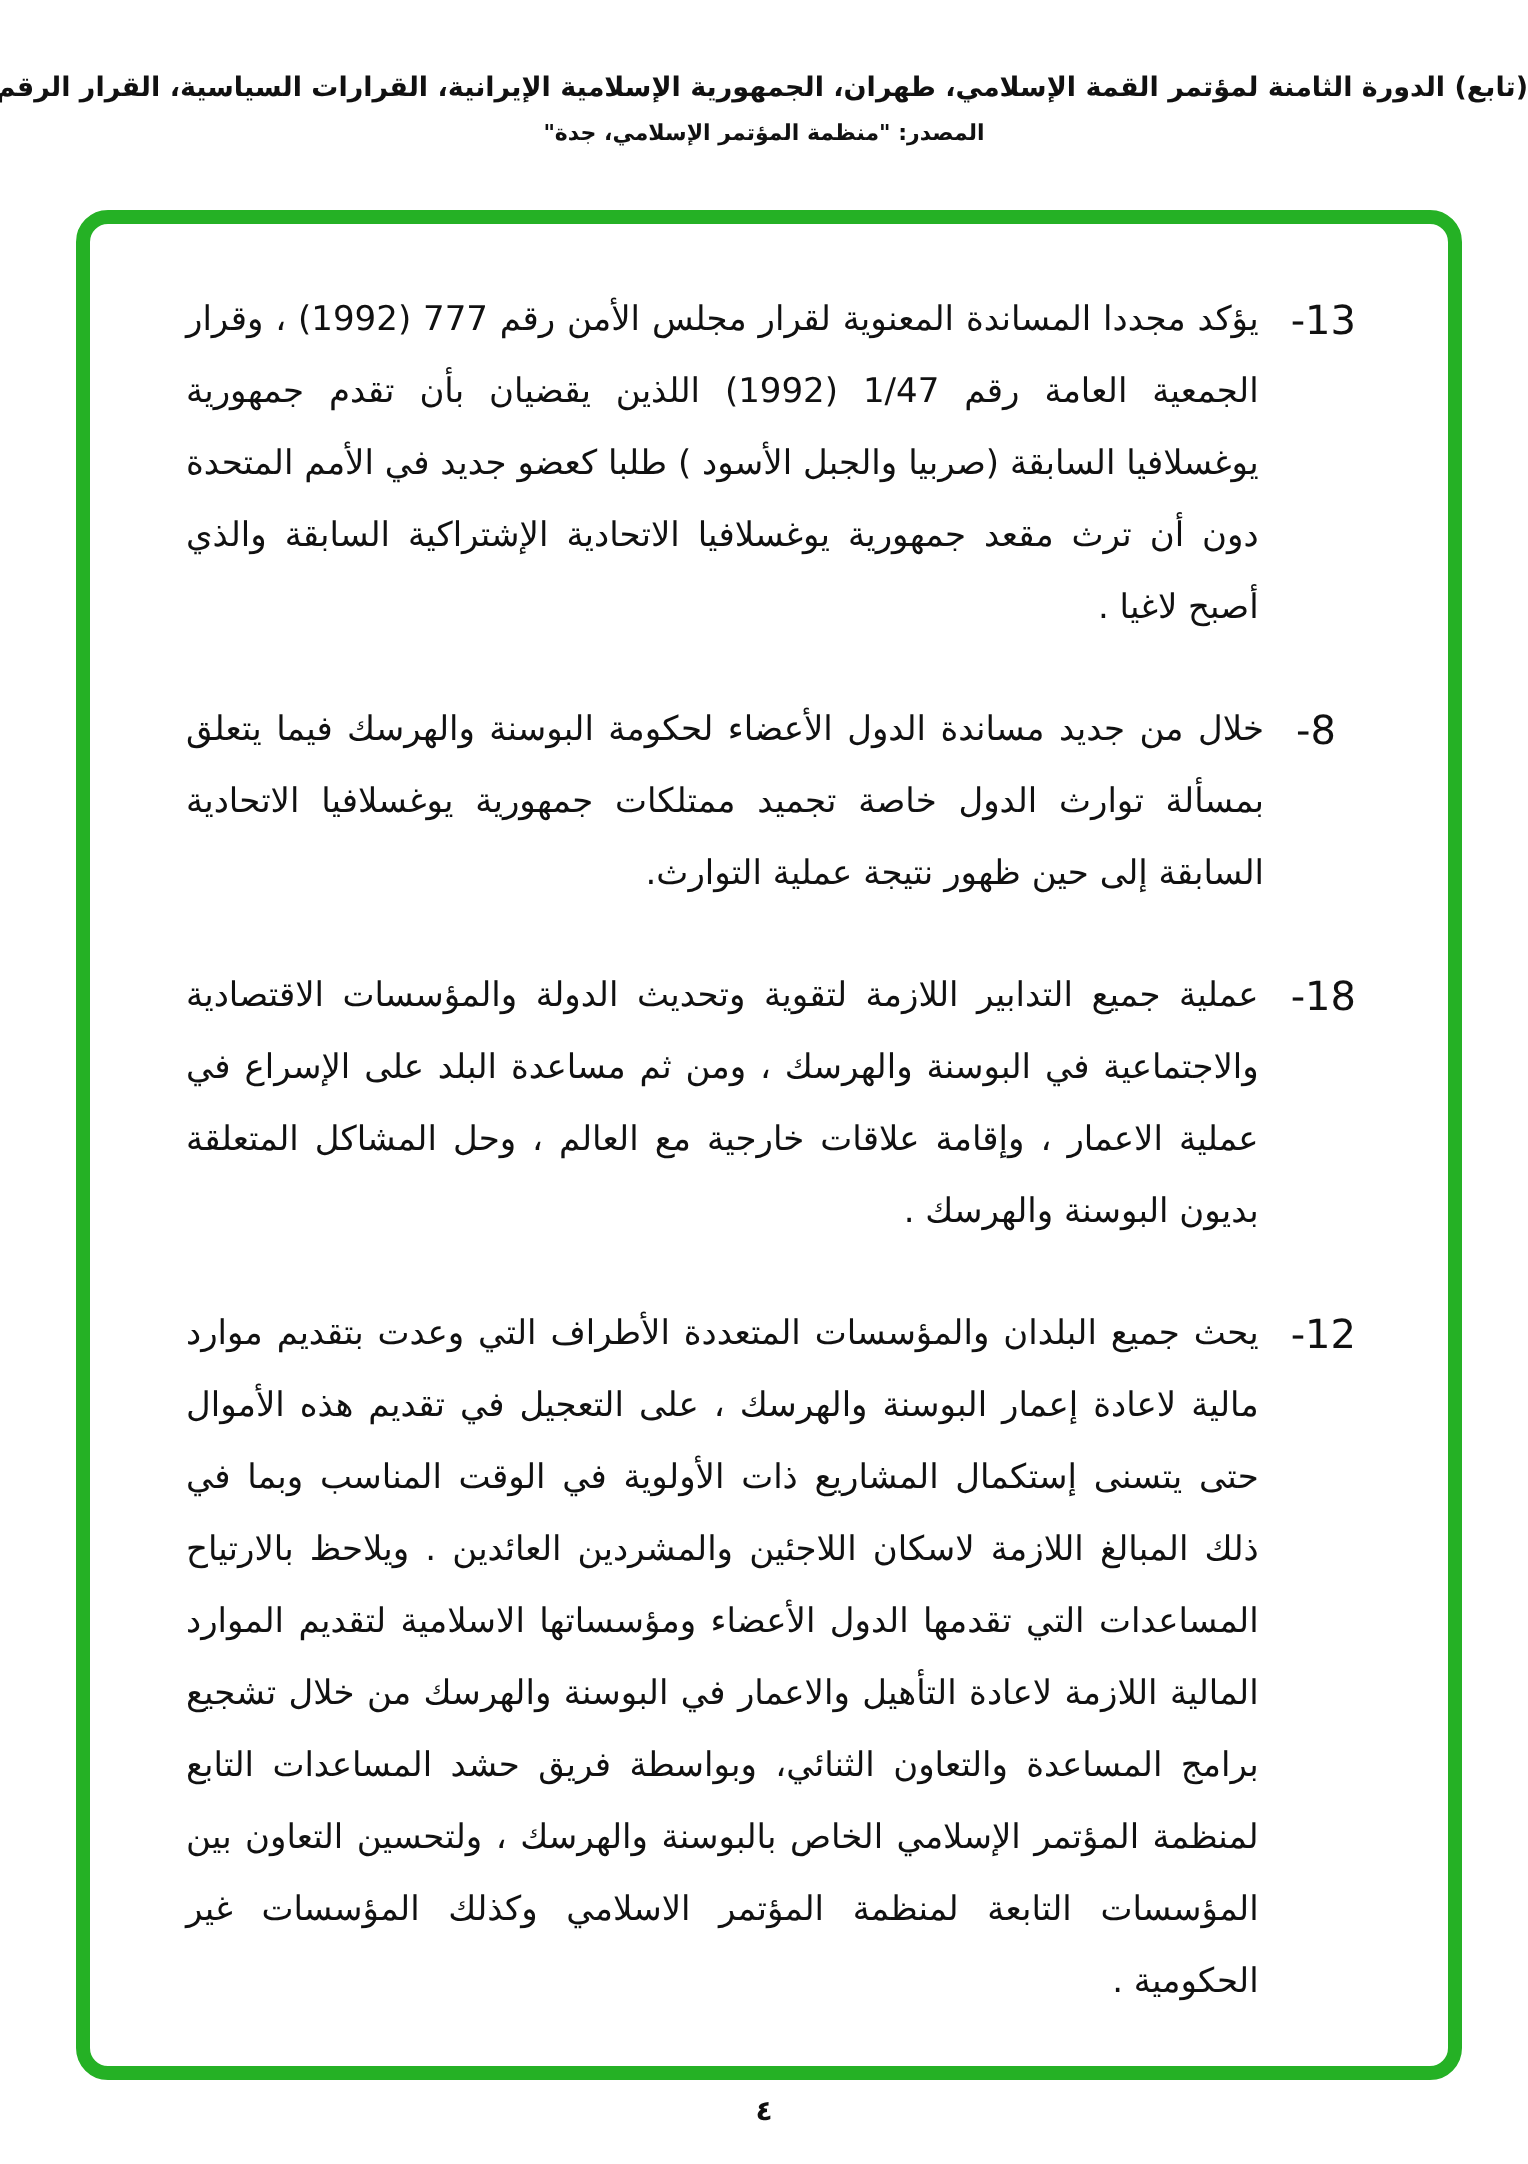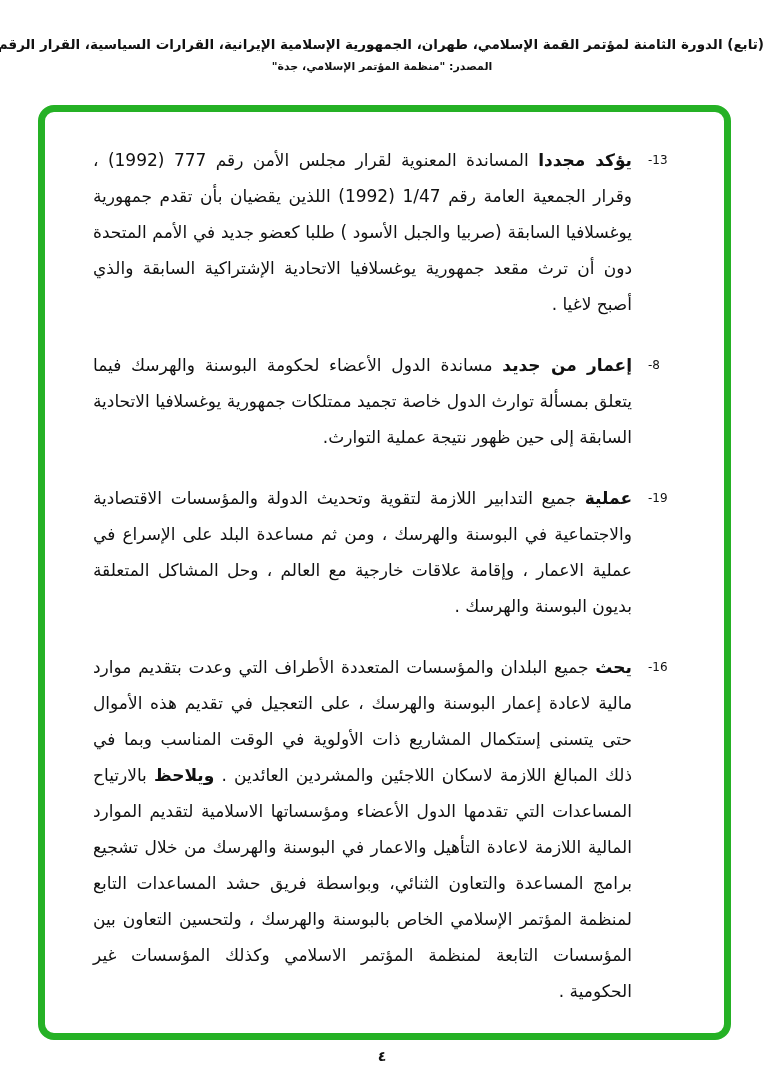--- a/index.html
+++ b/index.html
@@ -45,32 +45,32 @@
   .res-item {
     display: flex;
     column-gap: 16px;
     margin-bottom: 25px;
     align-items: flex-start;
   }
   .item-number {
     flex: 0 0 auto;
     min-width: 30px;
     direction: ltr;
-    font-size: 12px;
+    font-size: 20px;
     line-height: 36px;
     text-align: left;
   }
   .item-text {
     flex: 1 1 auto;
     font-size: 17px;
     line-height: 36px;
     text-align: justify;
   }
   .item-text b {
-    font-weight: bold;
+    font-weight: normal;
     letter-spacing: 0.3px;
   }
   .page-number {
     position: absolute;
     top: 1048px; left: 0; right: 0;
     text-align: center;
     font-size: 14px;
     font-weight: bold;
   }
 </style>
@@ -86,30 +86,30 @@
 
   <div class="frame" style="border-color: rgb(37, 177, 37);">
     <div class="content">
   <div class="res-item">
     <div class="item-number">-13</div>
     <div class="item-text"><b>يؤكد مجددا</b><span> المساندة المعنوية لقرار مجلس الأمن رقم 777 (1992) ، وقرار الجمعية العامة رقم 1/47 (1992) اللذين يقضيان بأن تقدم جمهورية يوغسلافيا السابقة (صربيا والجبل الأسود ) طلبا  كعضو جديد في الأمم المتحدة دون أن ترث مقعد جمهورية يوغسلافيا الاتحادية الإشتراكية السابقة والذي أصبح لاغيا .</span></div>
   </div>
 
   <div class="res-item">
     <div class="item-number">-8</div>
-    <div class="item-text"><b>إعمار من جديد</b><span> مساندة الدول الأعضاء لحكومة البوسنة والهرسك فيما يتعلق بمسألة توارث الدول خاصة تجميد ممتلكات جمهورية يوغسلافيا الاتحادية السابقة إلى حين ظهور نتيجة عملية التوارث.</span></div>
+    <div class="item-text"><b>خلال من جديد</b><span> مساندة الدول الأعضاء لحكومة البوسنة والهرسك فيما يتعلق بمسألة توارث الدول خاصة تجميد ممتلكات جمهورية يوغسلافيا الاتحادية السابقة إلى حين ظهور نتيجة عملية التوارث.</span></div>
   </div>
 
   <div class="res-item">
-    <div class="item-number">-19</div>
+    <div class="item-number">-18</div>
     <div class="item-text"><b>عملية</b><span> جميع التدابير اللازمة لتقوية وتحديث الدولة والمؤسسات الاقتصادية والاجتماعية في البوسنة والهرسك ، ومن ثم مساعدة البلد على الإسراع في عملية الاعمار ، وإقامة علاقات خارجية مع العالم ، وحل المشاكل المتعلقة بديون البوسنة والهرسك .</span></div>
   </div>
 
   <div class="res-item">
-    <div class="item-number">-16</div>
+    <div class="item-number">-12</div>
     <div class="item-text"><b>يحث</b><span> جميع البلدان والمؤسسات المتعددة الأطراف التي وعدت بتقديم موارد مالية لاعادة إعمار البوسنة والهرسك ، على التعجيل في تقديم هذه الأموال حتى يتسنى إستكمال المشاريع ذات الأولوية في الوقت المناسب وبما في ذلك المبالغ اللازمة لاسكان اللاجئين والمشردين العائدين . </span><b>ويلاحظ</b><span> بالارتياح المساعدات التي تقدمها الدول الأعضاء ومؤسساتها الاسلامية لتقديم الموارد المالية اللازمة لاعادة التأهيل والاعمار في البوسنة والهرسك من خلال تشجيع برامج المساعدة والتعاون الثنائي، وبواسطة فريق حشد المساعدات التابع لمنظمة المؤتمر الإسلامي الخاص بالبوسنة والهرسك ، ولتحسين التعاون بين المؤسسات التابعة لمنظمة المؤتمر الاسلامي وكذلك المؤسسات غير الحكومية .</span></div>
   </div>
 
   <div class="res-item">
     <div class="item-number">-17</div>
     <div class="item-text"></div>
   </div>
 </div>
   </div>
 

